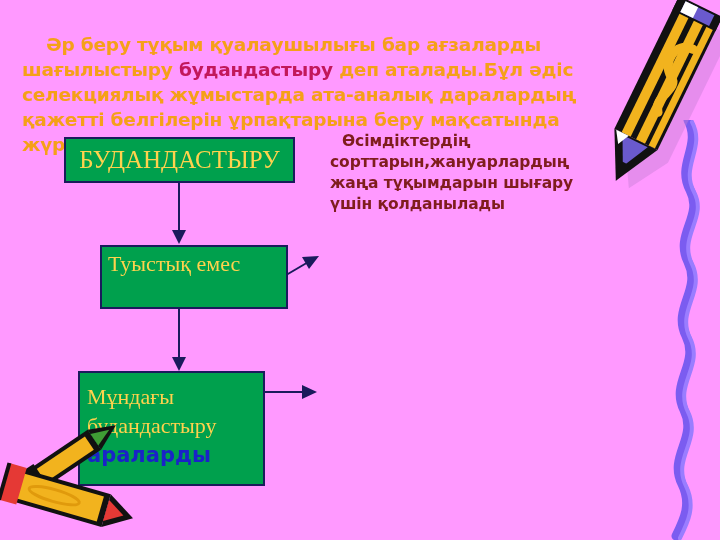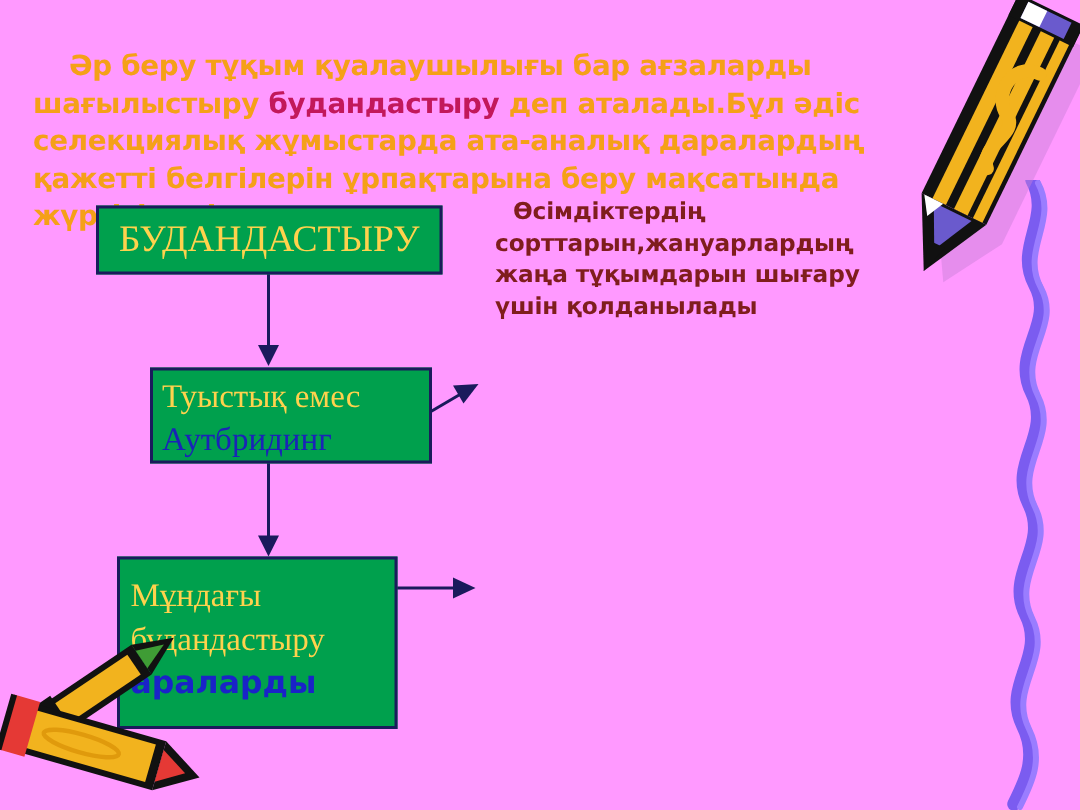--- a/index.html
+++ b/index.html
@@ -192,21 +192,20 @@
     <line x1="0" y1="14" x2="44" y2="14" stroke="#1a1a5c" stroke-width="2"></line>
     <polygon points="55,14 40,7 40,21" fill="#1a1a5c"></polygon>
   </svg>
 
   <div class="chart-box" id="box-budandastyru">
     <div class="serif-title">БУДАНДАСТЫРУ</div>
   </div>
 
   <div class="chart-box" id="box-outbreeding">
     <div class="line-serif-yellow">Туыстық емес</div>
-    <div class="line-serif-blue">Аутбридинг</div>
   </div>
 
   <div class="chart-box" id="box-inbreeding">
     <div class="line-serif-yellow">Мұндағы</div>
     <div class="line-serif-yellow">будандастыру</div>
     <div class="line-sans-blue-bold">араларды</div>
   </div>
 
   <div class="note" id="note-outbreeding-purpose">
     <span class="indent"></span><span>Өсімдіктердің сорттарын,жануарлардың жаңа тұқымдарын шығару үшін қолданылады</span>

